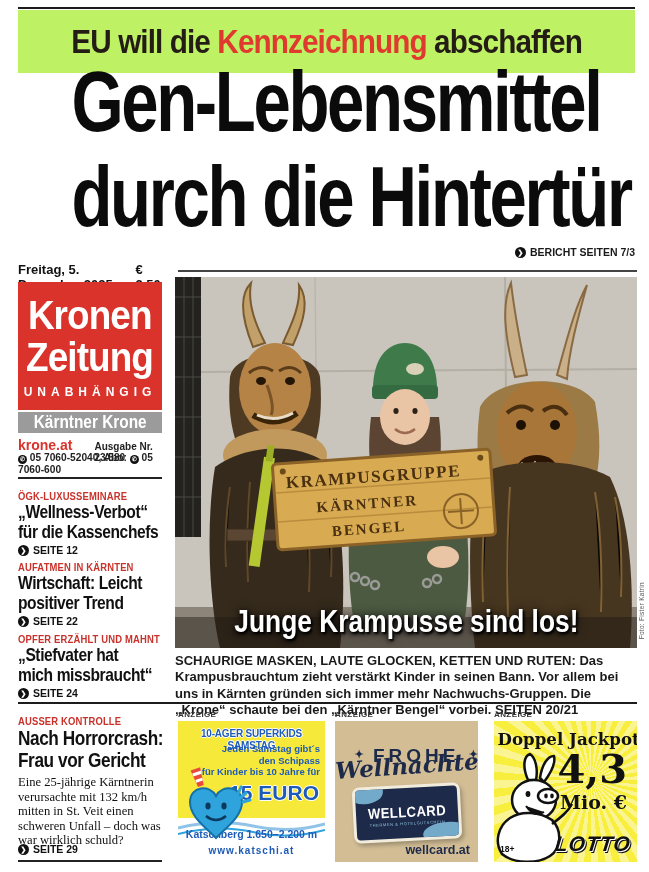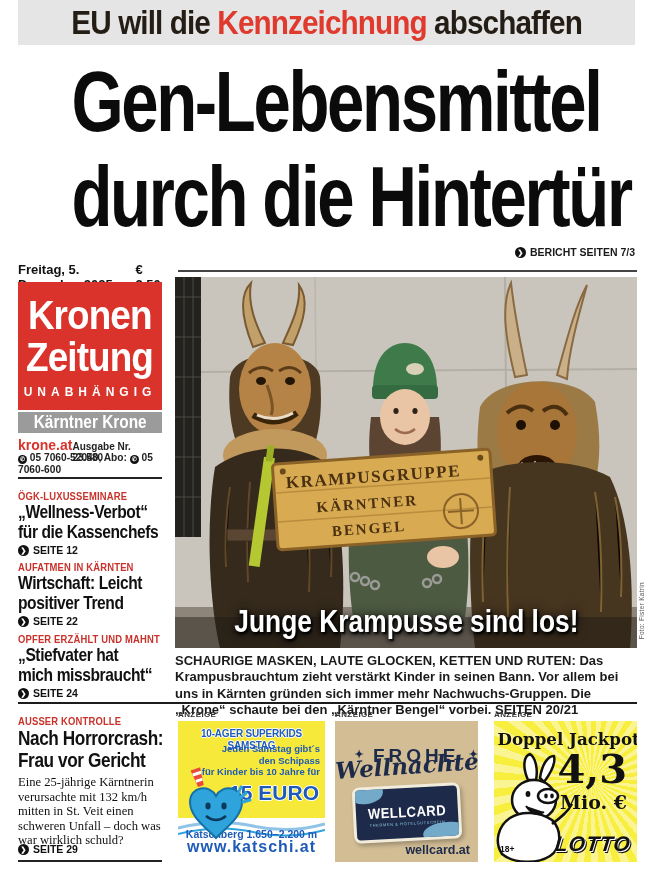--- a/index.html
+++ b/index.html
@@ -4,21 +4,21 @@
 <style>
   * { margin:0; padding:0; box-sizing:border-box; }
   html,body { background:#fff; }
   body { font-family:"Liberation Sans", sans-serif; width:649px; height:872px; overflow:hidden; }
   #page { position:relative; width:649px; height:872px; background:#fff; overflow:hidden; }
 
   .abs { position:absolute; }
   .condL { transform:scaleX(.82); transform-origin:left center; white-space:nowrap; }
 
   .topline { left:18px; top:7px; width:617px; height:2px; background:#1c1c1c; }
-  .banner { left:18px; top:0; width:617px; height:45px; background:#e5e5e5;
+  .banner { left:18px; top:10px; width:617px; height:63px; background:#bef264;
             display:flex; align-items:center; justify-content:center; }
   .banner-text { font-size:33px; font-weight:900; color:#241d15; letter-spacing:-1px;
                  transform:scaleX(.9); transform-origin:center; white-space:nowrap; }
   .banner-text .hl { color:#e0392e; }
 
   .headline { left:0; top:54px; width:649px; text-align:center; color:#0b0b0b; }
   .headline .hline { font-size:86px; font-weight:900; letter-spacing:-3px; line-height:95px;
                      transform:scaleX(.78); transform-origin:center; white-space:nowrap; }
   .bericht { right:14px; top:246px; font-size:10.5px; font-weight:800; color:#1a1a1a;
              display:flex; align-items:center; gap:4px; }
@@ -33,21 +33,21 @@
   
   .mast-red { left:18px; top:282px; width:144px; height:128px; background:#d9332b;
               display:flex; flex-direction:column; align-items:center; justify-content:center; }
   .mast-title { color:#fff; font-size:41px; font-weight:900; letter-spacing:-1px; line-height:42px;
                 transform:scaleX(.9); transform-origin:center; white-space:nowrap; }
   .mast-tag { color:#fff; font-size:12px; font-weight:700; letter-spacing:5px; margin-top:7px; }
   .mast-gray { left:18px; top:412px; width:144px; height:21px; background:#9b9b9b;
                display:flex; align-items:center; justify-content:center; }
   .mast-gray .t { color:#fff; font-size:17.5px; font-weight:900; transform:scaleX(.88);
                   transform-origin:center; white-space:nowrap; }
-  .mast-row { left:18px; top:437px; width:144px; display:flex; justify-content:space-between; align-items:baseline; }
+  .mast-row { left:18px; top:437px; width:144px; display:flex; justify-content:space-between; align-items:baseline;gap:22px; }
   .krone-at { color:#d9332b; font-size:14px; font-weight:800; }
   .issue { color:#222; font-size:10px; font-weight:700; }
   .addr { left:18px; top:452px; width:150px; font-size:10.2px; font-weight:600; color:#222; line-height:11.5px; }
   .phone { display:inline-flex; align-items:center; justify-content:center; width:9px; height:9px;
            border-radius:50%; background:#111; color:#fff; font-size:6px; vertical-align:0px; }
 
   .rule-side { left:18px; width:144px; height:1.5px; background:#222; }
   .kicker { color:#c8322b; font-size:11.5px; font-weight:800; letter-spacing:.2px; white-space:nowrap; }
   .side-head { font-size:19px; font-weight:900; color:#111; line-height:19.5px; letter-spacing:-.5px; }
   .seite { font-size:10.5px; font-weight:800; color:#111; display:flex; align-items:center; gap:4px; }
@@ -86,21 +86,21 @@
                font-size:10.5px; font-weight:800; color:#1e5bb8; letter-spacing:-.2px;
                text-shadow:-1px 0 #fff, 1px 0 #fff, 0 -1px #fff, 0 1px #fff; transform:scaleX(.95); }
   .ad1-lines { position:absolute; right:5px; top:22px; text-align:right; font-size:9.5px;
                font-weight:800; color:#1e5bb8; line-height:11.5px; }
   .ad1-price { position:absolute; right:6px; top:60px; font-size:21px; font-weight:900; color:#1e5bb8;
                text-shadow:-1px 0 #fff, 1px 0 #fff, 0 -1px #fff, 0 1px #fff; }
   .ad1-bottom { position:absolute; left:0; bottom:0; width:100%; height:44px; background:#fff; }
   .ad1-resort { position:absolute; left:0; bottom:22px; width:100%; text-align:center;
                 font-size:10.5px; font-weight:800; color:#1e5bb8; }
   .ad1-url { position:absolute; left:0; bottom:6px; width:100%; text-align:center;
-             font-size:16px; font-weight:800; color:#1e5bb8; letter-spacing:1px; }
+             font-size:10px; font-weight:800; color:#1e5bb8; letter-spacing:1px; }
   .ad1-mascot { position:absolute; left:2px; bottom:18px; }
 
   .ad2-frohe { position:absolute; left:0; top:24px; width:100%; text-align:right; font-size:19px;
                font-weight:800; color:#1d2a4a; letter-spacing:4px; }
   .ad2-spark { font-size:11px; letter-spacing:0; vertical-align:4px; }
   .ad2-script { position:absolute; left:0; top:31px; width:100%; text-align:center;
                 font-family:"DejaVu Serif", serif; font-style:italic; font-weight:700;
                 font-size:23px; color:#1d2a4a; transform:rotate(-4deg); }
   .ad2-card { position:absolute; left:18px; top:64px; width:108px; height:56px; background:#1d2a4a;
               border:3px solid #f2ecdc; border-radius:7px; transform:rotate(-3deg);

